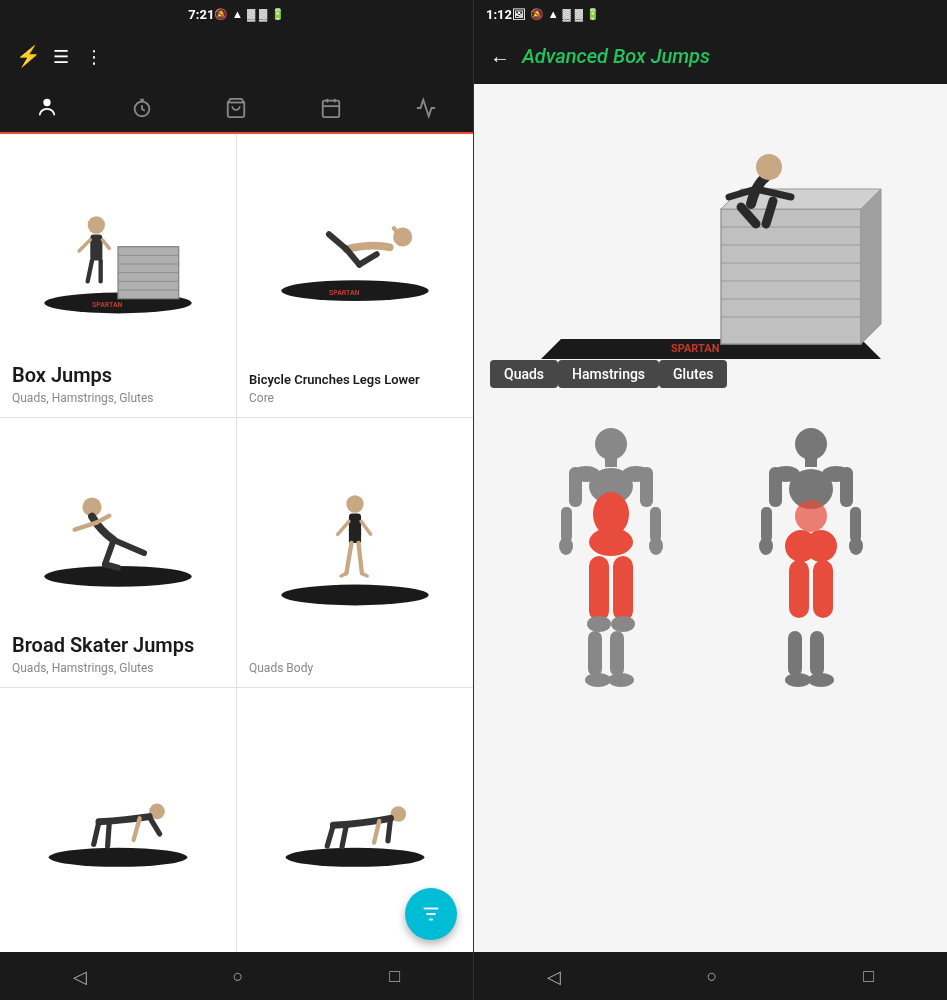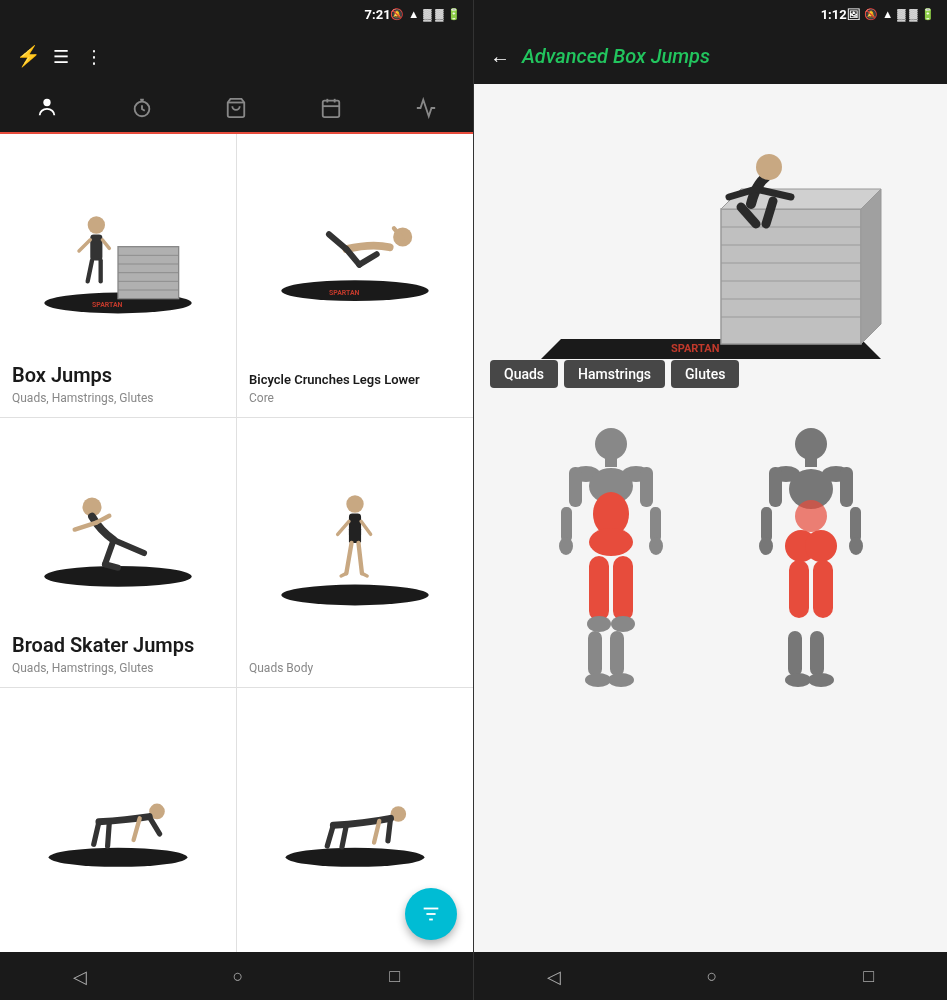--- a/index.html
+++ b/index.html
@@ -24,21 +24,21 @@
 
     .status-bar {
       background: #1a1a1a;
       color: #fff;
       height: 28px;
       display: flex;
       align-items: center;
       padding: 0 12px;
       font-size: 13px;
       font-weight: bold;
-      justify-content: flex-end;
+      justify-content: center;
     }
     .status-bar-icons {
       display: flex;
       gap: 4px;
       align-items: center;
       font-size: 11px;
     }
 
     .app-header {
       background: #1a1a1a;
@@ -177,21 +177,21 @@
 
     .right-status-bar {
       background: #1a1a1a;
       color: #fff;
       height: 28px;
       display: flex;
       align-items: center;
       padding: 0 12px;
       font-size: 13px;
       font-weight: bold;
-      justify-content: flex-end;
+      justify-content: flex-start;
     }
 
     .right-app-header {
       background: #1a1a1a;
       color: #fff;
       height: 56px;
       display: flex;
       align-items: center;
       padding: 0 16px;
       gap: 12px;
@@ -222,21 +222,20 @@
       align-items: center;
       justify-content: center;
       position: relative;
     }
 
     .muscle-tags {
       position: absolute;
       bottom: 16px;
       left: 16px;
       display: flex;
-      gap: 6px;
     }
     .muscle-tag {
       background: rgba(40,40,40,0.85);
       color: #fff;
       padding: 6px 14px;
       border-radius: 4px;
       font-size: 14px;
       font-weight: 500;
     }
 

